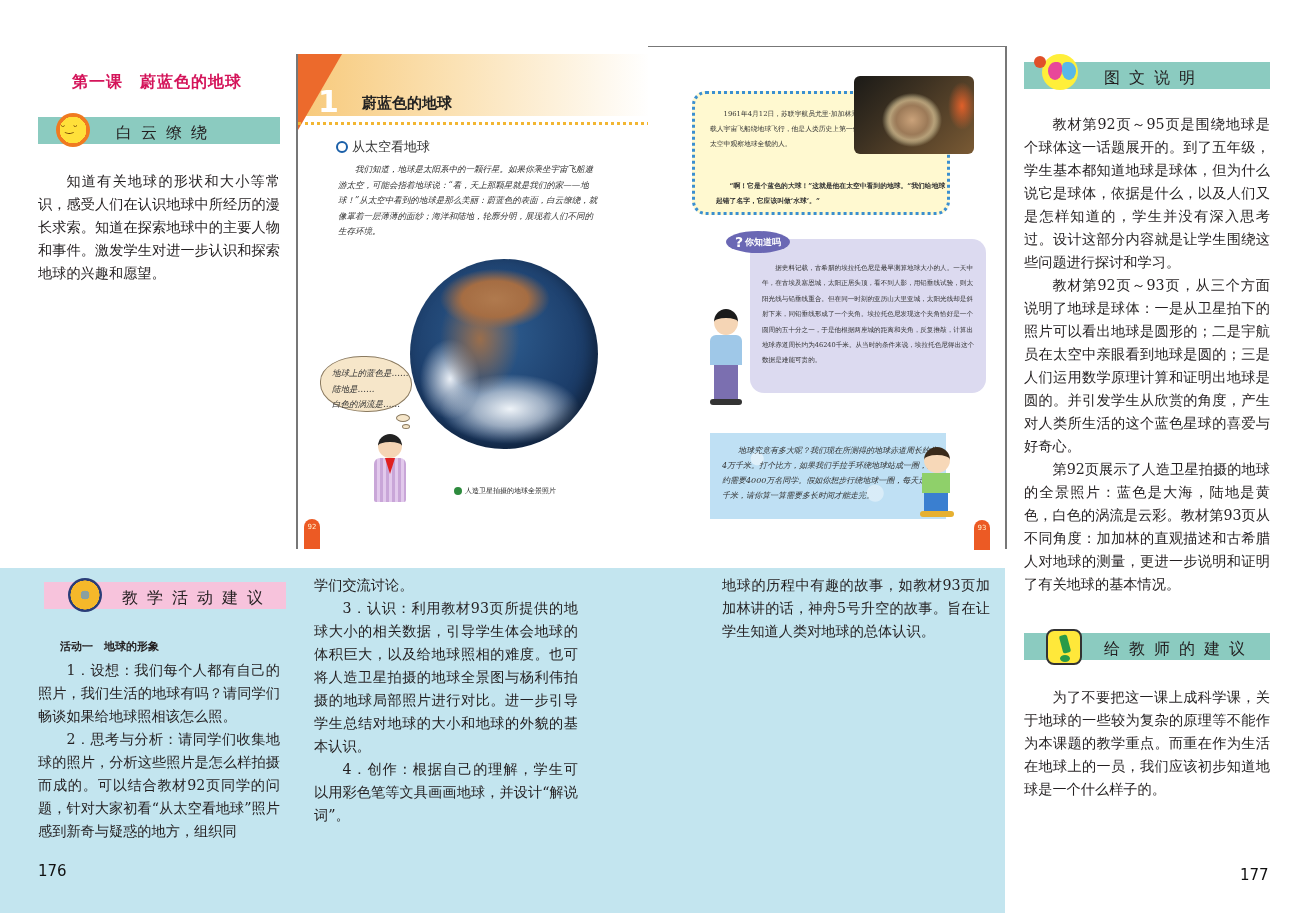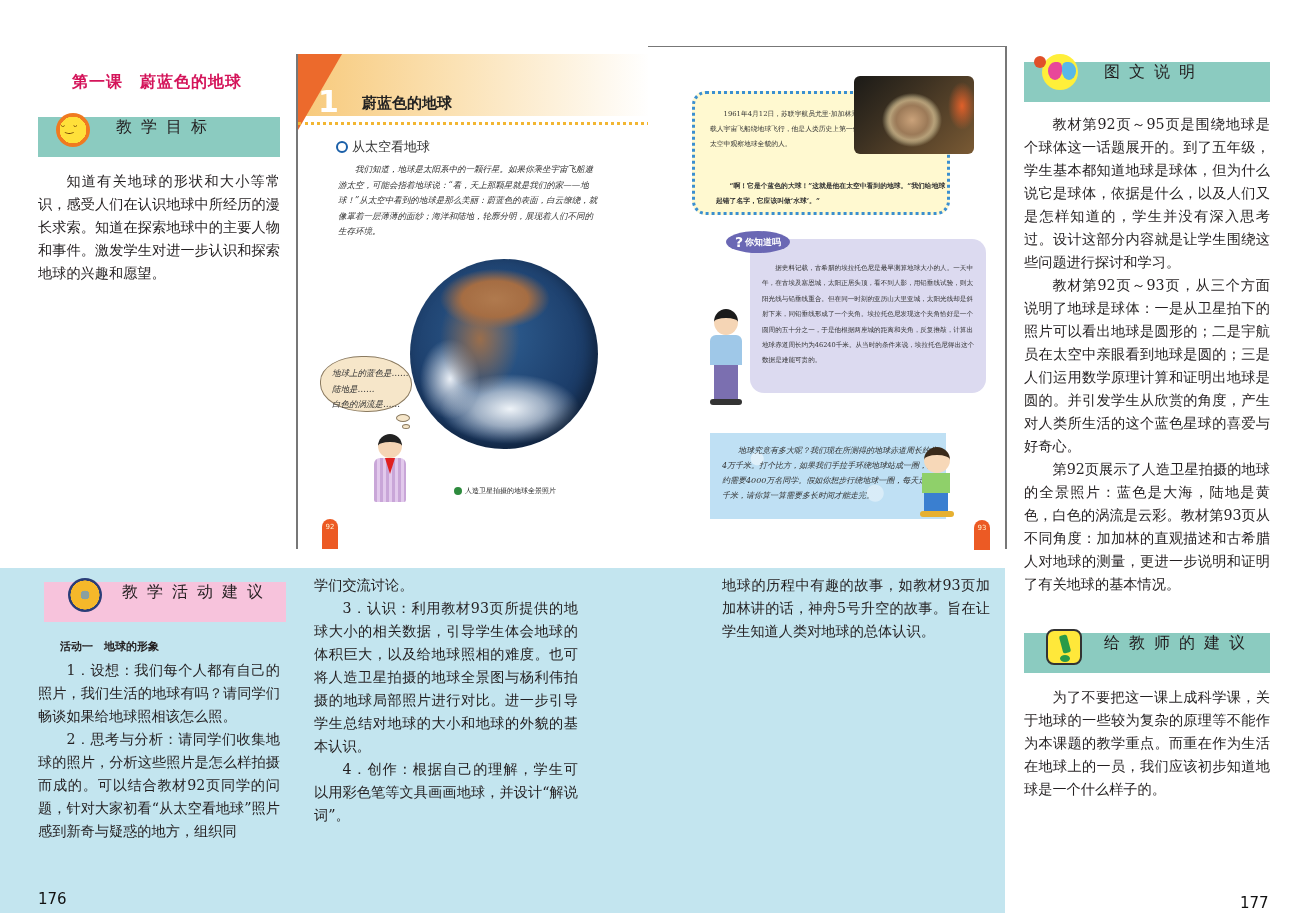--- a/index.html
+++ b/index.html
@@ -3,21 +3,21 @@
 <meta charset="utf-8">
 <style>
   * { box-sizing: border-box; margin: 0; padding: 0; }
   html, body { width: 1300px; height: 913px; background: #ffffff; overflow: hidden; }
   body { position: relative; font-family: "DejaVu Serif", "Liberation Serif", serif; color: #231f20; }
 
   .abs { position: absolute; }
 
   
   .lesson-title { left: 72px; top: 72px; font-family: "DejaVu Sans", sans-serif; font-weight: bold; font-size: 16px; color: #d4145a; letter-spacing: 1px; word-spacing: 12px; }
-  .band { height: 40px; display: flex; align-items: flex-start; }
+  .band { height: 27px; display: flex; align-items: flex-end; }
   .band.teal { background: #8bcbc0; }
   .band.pink { background: #f7c3dc; }
   .band-label { font-family: "DejaVu Sans", sans-serif; font-size: 16px; letter-spacing: 9px; color: #231f20; }
   .body-text { font-size: 14.2px; line-height: 23px; text-align: justify; color: #231f20; }
   .body-text p { text-indent: 2em; }
   .body-text p.noindent { text-indent: 0; }
 
   
   .spread { left: 296px; top: 46px; width: 711px; height: 503px; border-bottom: 2px solid #777; }
   .page-left { position: absolute; left: 0; top: 8px; width: 352px; height: 495px; border-left: 2px solid #777; background: #fff; }
@@ -89,31 +89,31 @@
   .icon-compass { width: 34px; height: 34px; border-radius: 50%; background: radial-gradient(circle, #8aa0a0 0 18%, #f5b82a 19% 60%, #2a3d78 61% 100%); }
   .icon-butterfly { width: 48px; height: 40px; position: relative; }
   .icon-butterfly .moon { position: absolute; left: 12px; top: 0; width: 36px; height: 36px; border-radius: 50%; background: #ffef3a; }
   .icon-butterfly .wing1 { position: absolute; left: 18px; top: 8px; width: 14px; height: 18px; background: #e8479a; border-radius: 50% 30% 50% 50%; }
   .icon-butterfly .wing2 { position: absolute; left: 32px; top: 8px; width: 14px; height: 18px; background: #59b8e8; border-radius: 30% 50% 50% 50%; }
   .icon-butterfly .flower { position: absolute; left: 4px; top: 2px; width: 12px; height: 12px; border-radius: 50%; background: #e0502a; }
   .icon-alert { width: 36px; height: 36px; background: #ffe83a; border: 2px solid #333; border-radius: 8px; position: relative; }
   .icon-alert .bar { position: absolute; left: 13px; top: 4px; width: 8px; height: 18px; background: #2a9a48; transform: rotate(-15deg); border-radius: 2px; }
   .icon-alert .dot { position: absolute; left: 12px; top: 24px; width: 10px; height: 7px; background: #2a9a48; border-radius: 50%; }
 
-  .page-num { font-family: "DejaVu Sans", sans-serif; font-size: 15px; color: #111; margin-top: 28px; }
+  .page-num { font-family: "DejaVu Sans", sans-serif; font-size: 15px; color: #111; }
   .activity-heading { font-family: Liberation Mono, monospace; font-weight: bold; font-size: 11px; text-indent: 2em; }
 </style>
 </head>
 <body>
 
 <div class="abs lesson-title">第一课　蔚蓝色的地球</div>
 
 <div class="abs band teal" style="left:38px; top:117px; width:242px;">
   <div class="icon-sun" style="position:absolute; left:18px; top:-4px;"></div>
-  <span class="band-label" style="margin-left:78px;">教学目标</span>
+  <span class="band-label" style="margin-left:78px;">白云缭绕</span>
 </div>
 
 <div class="abs body-text" style="left:38px; top:170px; width:242px;">
   <p>知道有关地球的形状和大小等常识，感受人们在认识地球中所经历的漫长求索。知道在探索地球中的主要人物和事件。激发学生对进一步认识和探索地球的兴趣和愿望。</p>
 </div>
 
 <div class="abs spread">
 
   <div class="page-left">
     <div class="header-grad"></div>
@@ -142,21 +142,21 @@
       <div class="body"></div>
         <div class="head"></div>
         <div class="scarf"></div>
     </div>
 
     <div class="caption">
       <span class="cap-dot"></span>
       <span>人造卫星拍摄的地球全景照片</span>
     </div>
 
-    <div class="tab" style="left:24px; top:465px;text-align:center;">92</div>
+    <div class="tab" style="left:6px; top:465px;text-align:center;">92</div>
   </div>
 
   <div class="page-right">
     <div class="yellow-box"></div>
     <div class="tb-text yb-text" style="font-style:normal; font-size:6.8px; line-height:15px; text-indent:2em;">1961年4月12日，苏联宇航员尤里·加加林乘坐载人宇宙飞船绕地球飞行，他是人类历史上第一位从太空中观察地球全貌的人。</div>
     <div class="tb-text yb-text2" style="font-style:normal; font-size:6.8px; line-height:15px; text-indent:2em; font-weight:bold;margin-left:6px;">“啊！它是个蓝色的大球！”这就是他在太空中看到的地球。“我们给地球起错了名字，它应该叫做‘水球’。”</div>
     <div class="astronaut"></div>
 
     <div class="did-you-know"></div>
     <div class="dyk-badge">

